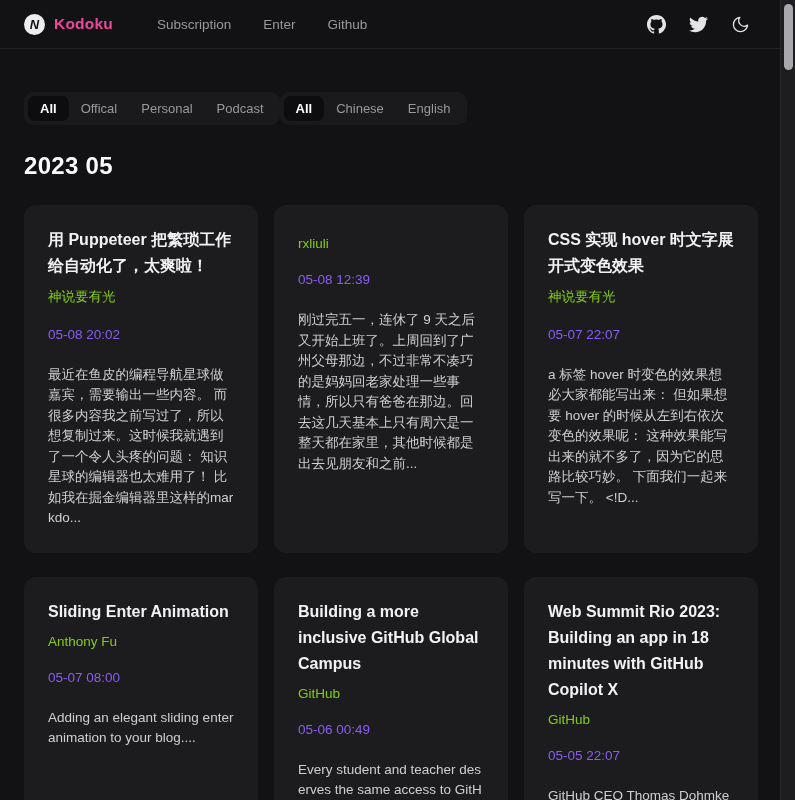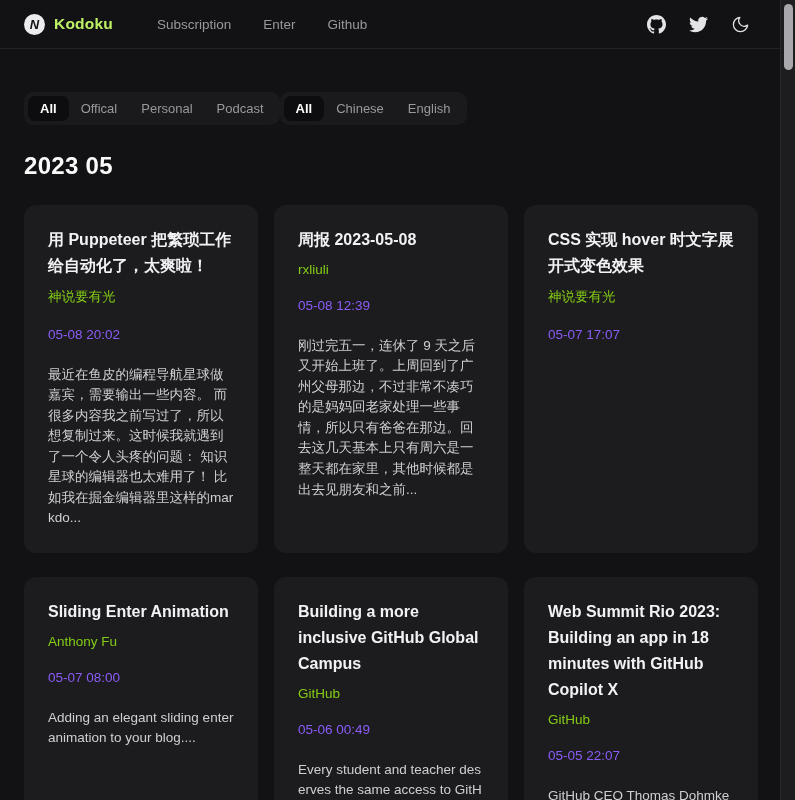--- a/index.html
+++ b/index.html
@@ -18,21 +18,21 @@
     border-bottom: 1px solid #232326;
     width: 780px;
   }
   .brand { display: flex; align-items: center; gap: 9px; cursor: pointer; }
   .logo-circle {
     width: 21px; height: 21px; border-radius: 50%;
     background: #ededf0; color: #111113;
     display: flex; align-items: center; justify-content: center;
     font-weight: 700; font-size: 13px; font-style: italic;
   }
-  .brand-name { font-weight: 700; font-size: 15.5px; color: #bef264; letter-spacing: .2px; }
+  .brand-name { font-weight: 700; font-size: 15.5px; color: #ec4899; letter-spacing: .2px; }
   .nav-links { display: flex; list-style: none; margin-left: 28px; }
   .nav-links li {
     color: #98989d; font-size: 13.5px; padding: 6px 16px; cursor: pointer;
   }
   .header-spacer { flex: 1; }
   .header-icons { display: flex; align-items: center; gap: 23px; }
   .hicon { width: 19px; height: 19px; display: block; cursor: pointer; }
   .hicon svg { width: 100%; height: 100%; display: block; }
   
   .scrollbar {
@@ -135,31 +135,31 @@
   <div class="grid">
   <article class="card">
     <h3 class="card-title">用 Puppeteer 把繁琐工作给自动化了，太爽啦！</h3>
     <div class="card-author">神说要有光</div>
     <div class="card-date">05-08 20:02</div>
     <p class="card-excerpt">最近在鱼皮的编程导航星球做嘉宾，需要输出一些内容。 而很多内容我之前写过了，所以想复制过来。这时候我就遇到了一个令人头疼的问题： 知识星球的编辑器也太难用了！ 比如我在掘金编辑器里这样的markdo...</p>
 
   </article>
 
   <article class="card">
-    <h3 class="card-title">周报 2023-05-08</h3>
     <div class="card-author">rxliuli</div>
     <div class="card-date">05-08 12:39</div>
     <p class="card-excerpt">刚过完五一，连休了 9 天之后又开始上班了。上周回到了广州父母那边，不过非常不凑巧的是妈妈回老家处理一些事情，所以只有爸爸在那边。回去这几天基本上只有周六是一整天都在家里，其他时候都是出去见朋友和之前...</p>
 
   </article>
 
   <article class="card">
     <h3 class="card-title">CSS 实现 hover 时文字展开式变色效果</h3>
     <div class="card-author">神说要有光</div>
-    <div class="card-date">05-07 17:07</div>
+    <div class="card-date">05-07 22:07</div>
+    <p class="card-excerpt">a 标签 hover 时变色的效果想必大家都能写出来： 但如果想要 hover 的时候从左到右依次变色的效果呢： 这种效果能写出来的就不多了，因为它的思路比较巧妙。 下面我们一起来写一下。 &lt;!D...</p>
 
   </article>
 
   <article class="card">
     <h3 class="card-title">Sliding Enter Animation</h3>
     <div class="card-author">Anthony Fu</div>
     <div class="card-date">05-07 08:00</div>
     <p class="card-excerpt">Adding an elegant sliding enter animation to your blog....</p>
 
   </article>

